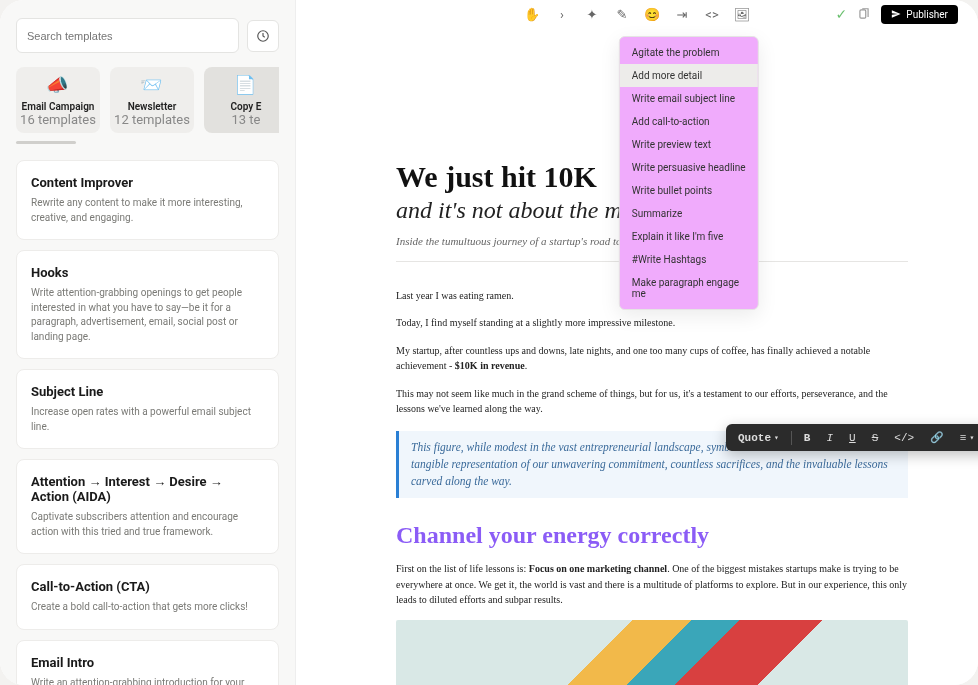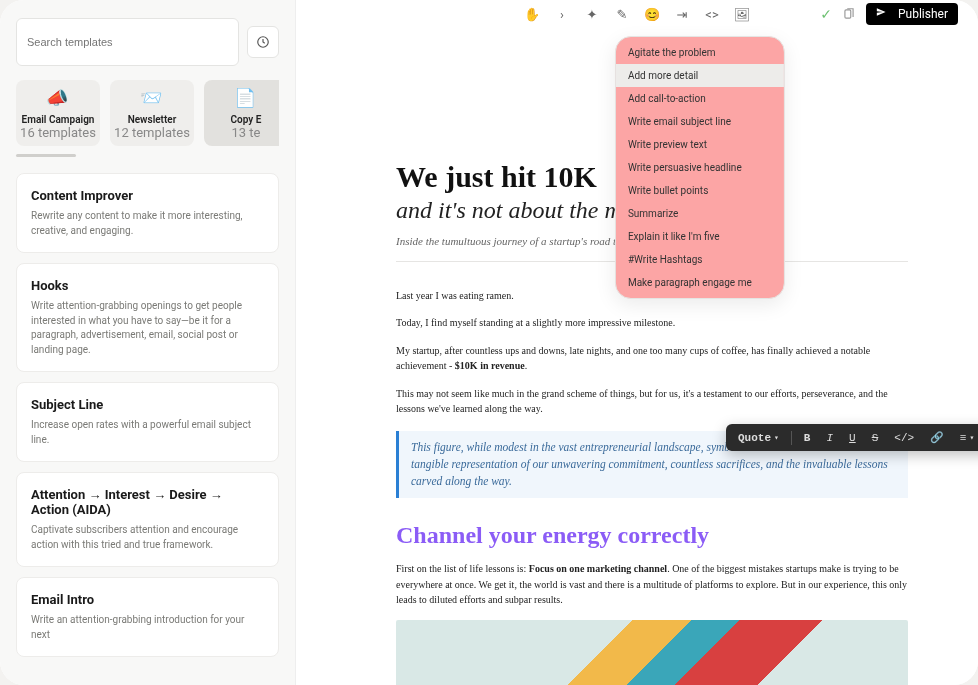--- a/index.html
+++ b/index.html
@@ -27,21 +27,21 @@
   border-right: 1px solid #eee;
 }
 .search-row {
   display: flex;
   gap: 8px;
   align-items: center;
   margin-bottom: 14px;
 }
 .search-input {
   flex: 1;
-  height: 48px;
+  height: 35px;
   border: 1px solid #e4e4e2;
   border-radius: 6px;
   background: #fff;
   padding: 0 10px;
   font-size: 11px;
   color: #888;
 }
 .history-btn {
   width: 32px;
   height: 32px;
@@ -157,37 +157,37 @@
   right: 20px;
   display: flex;
   gap: 10px;
   align-items: center;
 }
 .topbar-right .icon-sm { color: #6cc070; font-size: 14px; cursor:pointer;}
 .topbar-right .icon-grey { color: #999; font-size: 14px; cursor:pointer;}
 .publisher-btn {
   background: #000;
   color: #fff;
-  font-size: 12px;
+  font-size: 10px;
   padding: 4px 10px;
   border-radius: 4px;
   display: flex;
   align-items: flex-start;
-  gap: 12px;
+  gap: 5px;
   cursor: pointer;
 }
 .dropdown {
   position: absolute;
   top: 36px;
   left: 50%;
   transform: translateX(-13%);
-  width: 170px;
-  background: #fca5a5;
+  width: 140px;
+  background: #f0abfc;
   border: 1px solid #e5e5e3;
-  border-radius: 16px;
+  border-radius: 6px;
   box-shadow: 0 6px 20px rgba(0,0,0,0.08);
   z-index: 20;
   padding: 4px 0;
 }
 .dropdown-item {
   font-size: 10px;
   color: #333;
   padding: 6px 12px;
   cursor: pointer;
 }
@@ -345,20 +345,24 @@
         <h3>Hooks</h3>
         <p>Write attention-grabbing openings to get people interested in what you have to say—be it for a paragraph, advertisement, email, social post or landing page.</p>
       </div>
       <div class="tool-item">
         <h3>Subject Line</h3>
         <p>Increase open rates with a powerful email subject line.</p>
       </div>
       <div class="tool-item">
         <h3>Attention → Interest → Desire → Action (AIDA)</h3>
         <p>Captivate subscribers attention and encourage action with this tried and true framework.</p>
+      </div>
+      <div class="tool-item">
+        <h3>Call-to-Action (CTA)</h3>
+        <p>Create a bold call-to-action that gets more clicks!</p>
       </div>
       <div class="tool-item">
         <h3>Email Intro</h3>
         <p>Write an attention-grabbing introduction for your next</p>
       </div>
     </div>
   </aside>
 
   <main class="main">
 
@@ -388,22 +392,22 @@
               </svg>
           </span>
           <span>Publisher</span>
         </div>
       </div>
     </div>
 
     <div class="dropdown">
       <div class="dropdown-item">Agitate the problem</div>
       <div class="dropdown-item selected">Add more detail</div>
+      <div class="dropdown-item">Write email subject line</div>
       <div class="dropdown-item">Add call-to-action</div>
-      <div class="dropdown-item">Write email subject line</div>
       <div class="dropdown-item">Write preview text</div>
       <div class="dropdown-item">Write persuasive headline</div>
       <div class="dropdown-item">Write bullet points</div>
       <div class="dropdown-item">Summarize</div>
       <div class="dropdown-item">Explain it like I'm five</div>
       <div class="dropdown-item">#Write Hashtags</div>
       <div class="dropdown-item">Make paragraph engage me</div>
     </div>
 
     <div class="float-toolbar">

